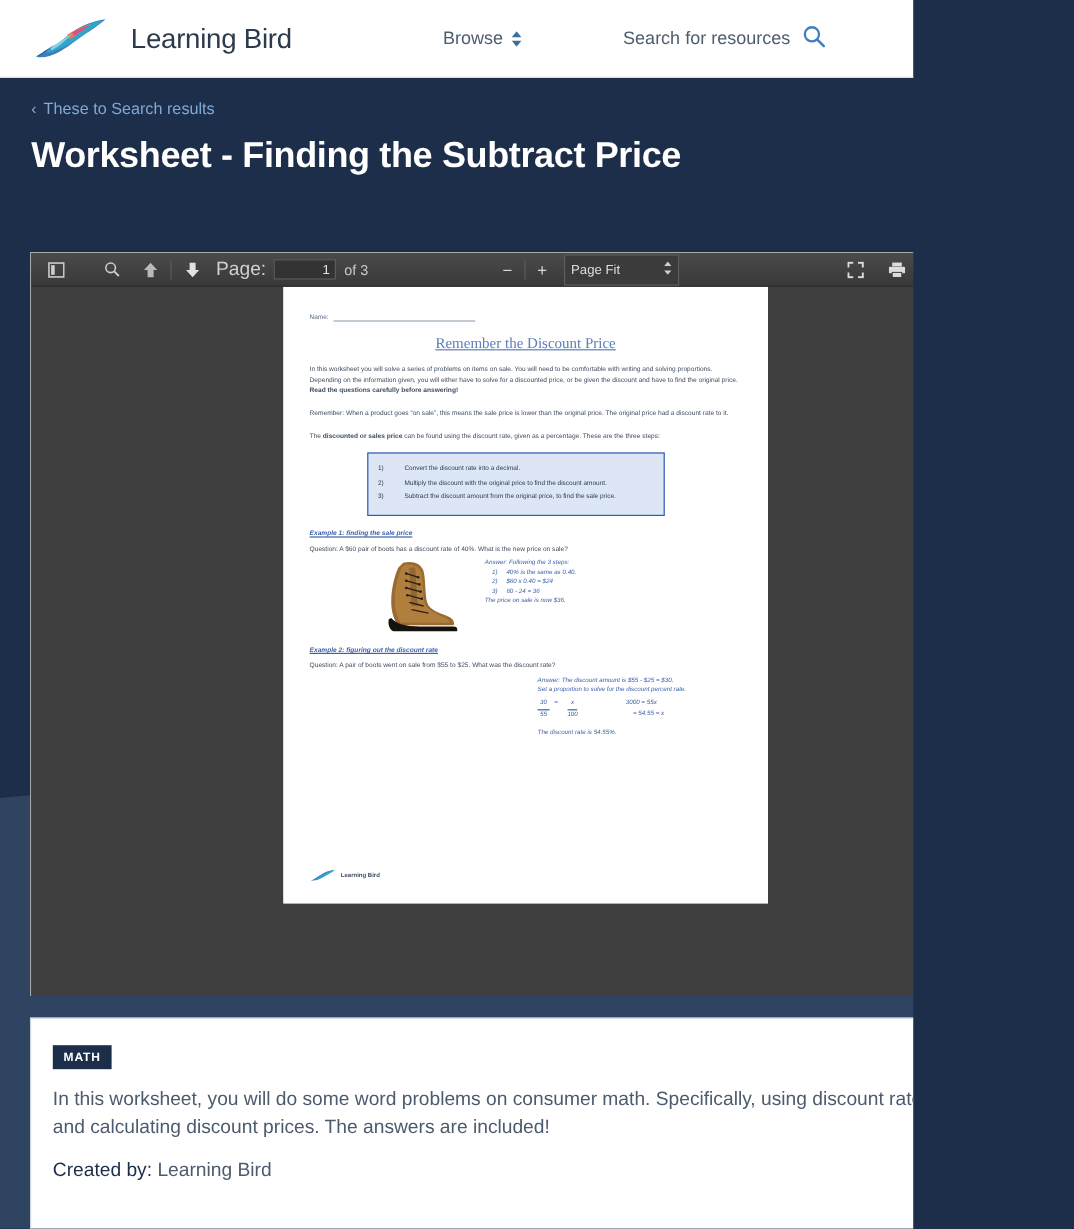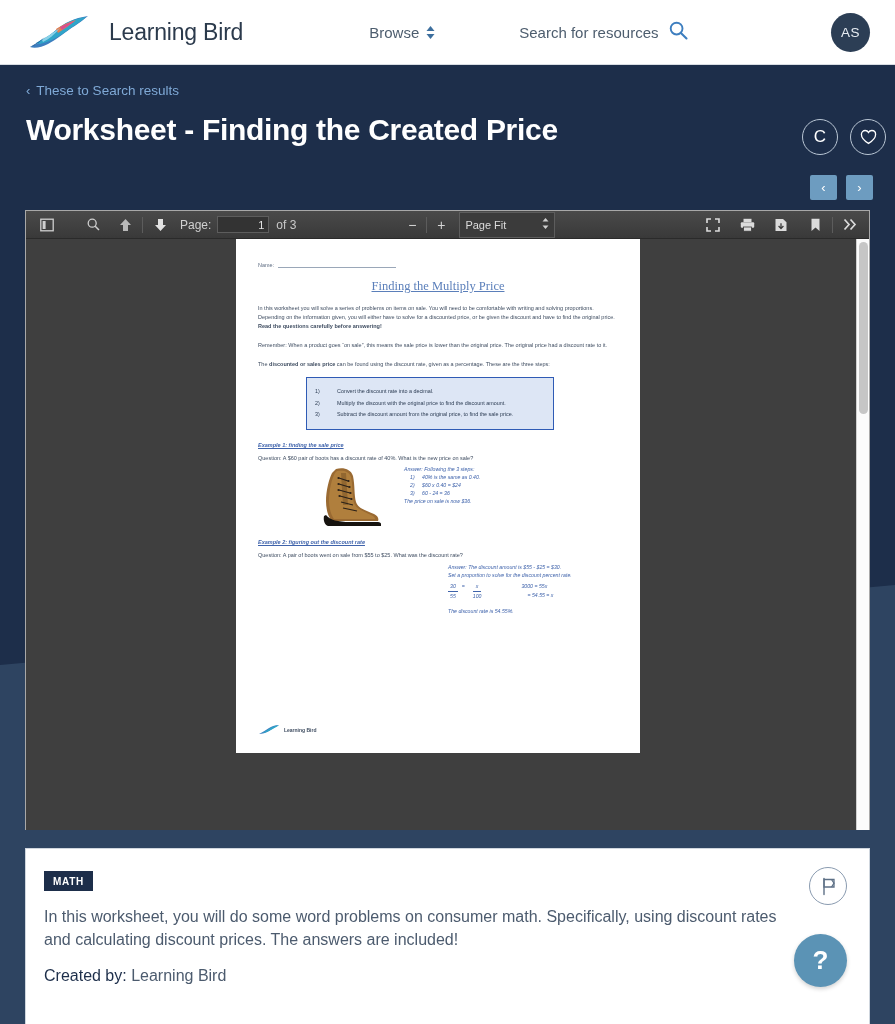--- a/index.html
+++ b/index.html
@@ -2,44 +2,44 @@
 <html><head>
 <meta charset="utf-8">
 <style>
   * { box-sizing: border-box; margin: 0; padding: 0; }
   html, body {
     width: 895px; height: 1024px;
     font-family: "Liberation Sans", sans-serif;
     overflow: hidden;
     background: #1d2e4a;
   }
-  #app { position: relative; width: 895px; height: 1024px; overflow: hidden; }
+  #app { position: relative; width: 761px; height: 1024px; overflow: hidden; }
 
   
   .topnav {
     position: absolute; top: 0; left: 0; width: 895px; height: 65px;
     background: #ffffff;
     display: flex; align-items: center;
     border-bottom: 1px solid #d8dde3;
   }
   .brand { display: flex; align-items: center; margin-left: 26px; }
   .bird-logo { width: 72px; height: 38px; }
   .brand-name {
     font-size: 23px; color: #2b3a4c; margin-left: 11px;
     letter-spacing: -0.2px;
   }
-  .nav-links { display: flex; align-items: center; margin-left: 126px; gap: 20px; }
+  .nav-links { display: flex; align-items: center; margin-left: 126px; }
   .browse {
     font-size: 15px; color: #4d5d6e; display: flex; align-items: center;
     cursor: pointer;
   }
   .updown { margin-left: 7px; display: flex; flex-direction: column; line-height: 0; }
   .updown svg { display: block; }
   .search-link {
-    display: flex; align-items: center; margin-left: 64px;
+    display: flex; align-items: center; margin-left: 84px;
     font-size: 15px; color: #4d5d6e; cursor: pointer;
   }
   .search-glass { margin-left: 11px; }
   .avatar {
     position: absolute; right: 25px; top: 13px;
     width: 39px; height: 39px; border-radius: 50%;
     background: #2c3e55; color: #e7edf3;
     display: flex; align-items: center; justify-content: center;
     font-size: 13.5px; letter-spacing: 0.4px;
   }
@@ -102,21 +102,21 @@
     background: linear-gradient(#4a4a4a, #393939);
     border-bottom: 1px solid #2a2a2a;
     display: flex; align-items: center;
     color: #d4d4d4; font-size: 11px;
   }
   .tb-btn {
     width: 26px; height: 22px; display: flex; align-items: center;
     justify-content: center; cursor: pointer; color: #cfcfcf;
   }
   .tb-sep { width: 1px; height: 16px; background: #5c5c5c; margin: 0 4px; }
-  .tb-label { margin-left: 7px; margin-right: 6px; color: #d0d0d0; font-size: 12px; }
+  .tb-label { margin-left: 7px; margin-right: 6px; color: #d0d0d0; font-size: 16px; }
   .page-input {
     width: 52px; height: 17px; background: #333; border: 1px solid #5d5d5d;
     color: #e4e4e4; font-size: 11px; text-align: right; padding-right: 4px;
     font-family: "Liberation Sans", sans-serif;
   }
   .of-pages { margin-left: 7px; color: #c9c9c9; font-size: 12px; }
   .zoom-group { display: flex; align-items: center; margin-left: 106px; }
   .zoom-btn {
     width: 20px; height: 20px; display:flex; align-items:center;
     justify-content:center; color: #d6d6d6; font-size: 14px; cursor: pointer;
@@ -268,21 +268,21 @@
 
   <div class="hero">
     <div class="diagonal"></div>
     <div class="diagonal2"></div>
 
     <div class="backlink">
       <span class="chev">‹</span>
       <span>These to Search results</span>
     </div>
 
-    <h1 class="title">Worksheet - Finding the Created Price</h1>
+    <h1 class="title">Worksheet - Finding the Subtract Price</h1>
 
     <div class="circle-btn" id="btn-c">
       <span>C</span>
     </div>
 
     <div class="circle-btn" id="btn-heart">
       <svg width="17" height="16" viewBox="0 0 17 16">
         <path d="M8.5 14.4 C8.5 14.4 1.4 9.8 1.4 5.4 C1.4 3.1 3.1 1.5 5.2 1.5 C6.7 1.5 7.9 2.4 8.5 3.5 C9.1 2.4 10.3 1.5 11.8 1.5 C13.9 1.5 15.6 3.1 15.6 5.4 C15.6 9.8 8.5 14.4 8.5 14.4 Z" fill="none" stroke="#ffffff" stroke-width="1.3"></path>
       </svg>
     </div>
@@ -380,21 +380,21 @@
 
       <div class="pdf-canvas-area">
         <div class="pdf-page">
           <div class="doc">
 
             <div class="doc-name-row">
               <span>Name:</span>
               <span class="rule"></span>
             </div>
 
-            <div class="doc-title">Finding the Multiply Price</div>
+            <div class="doc-title">Remember the Discount Price</div>
 
             <div class="doc-p">
               <span>In this worksheet you will solve a series of problems on items on sale. You will need to be comfortable with writing and solving proportions. Depending on the information given, you will either have to solve for a discounted price, or be given the discount and have to find the original price. </span><b>Read the questions carefully before answering!</b>
             </div>
 
             <div class="doc-p">Remember: When a product goes “on sale”, this means the sale price is lower than the original price. The original price had a discount rate to it.</div>
 
             <div class="doc-p">
               <span>The </span><b>discounted or sales price</b><span> can be found using the discount rate, given as a percentage. These are the three steps:</span>
             </div>

